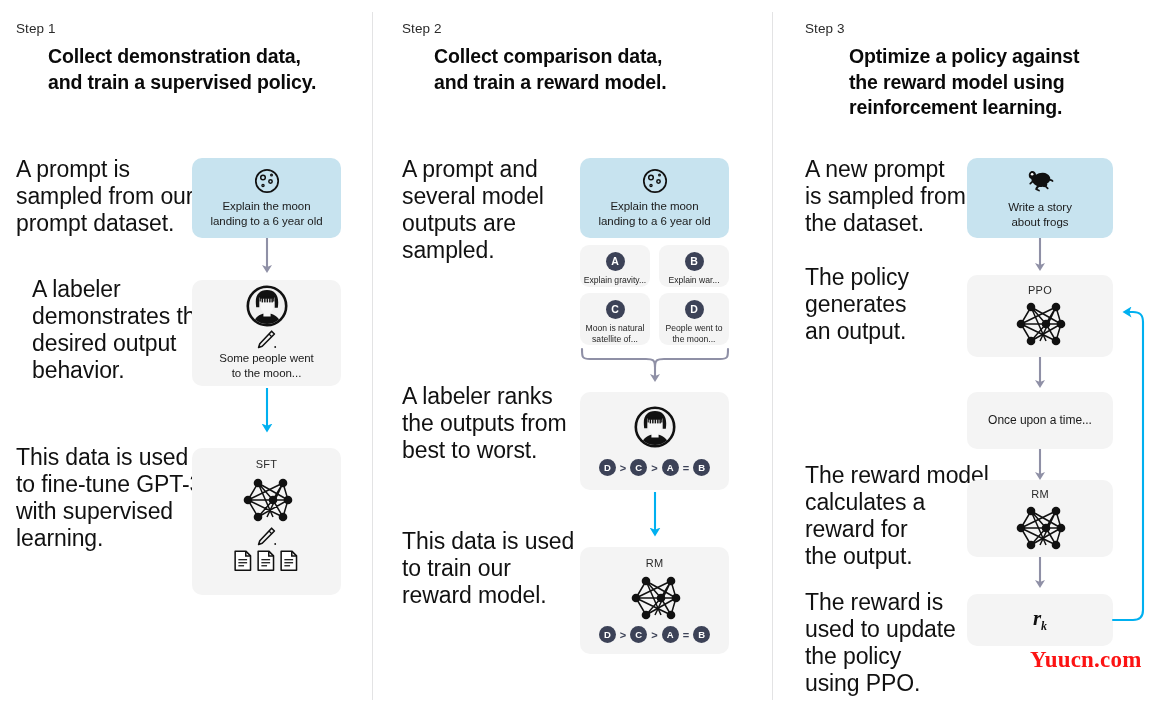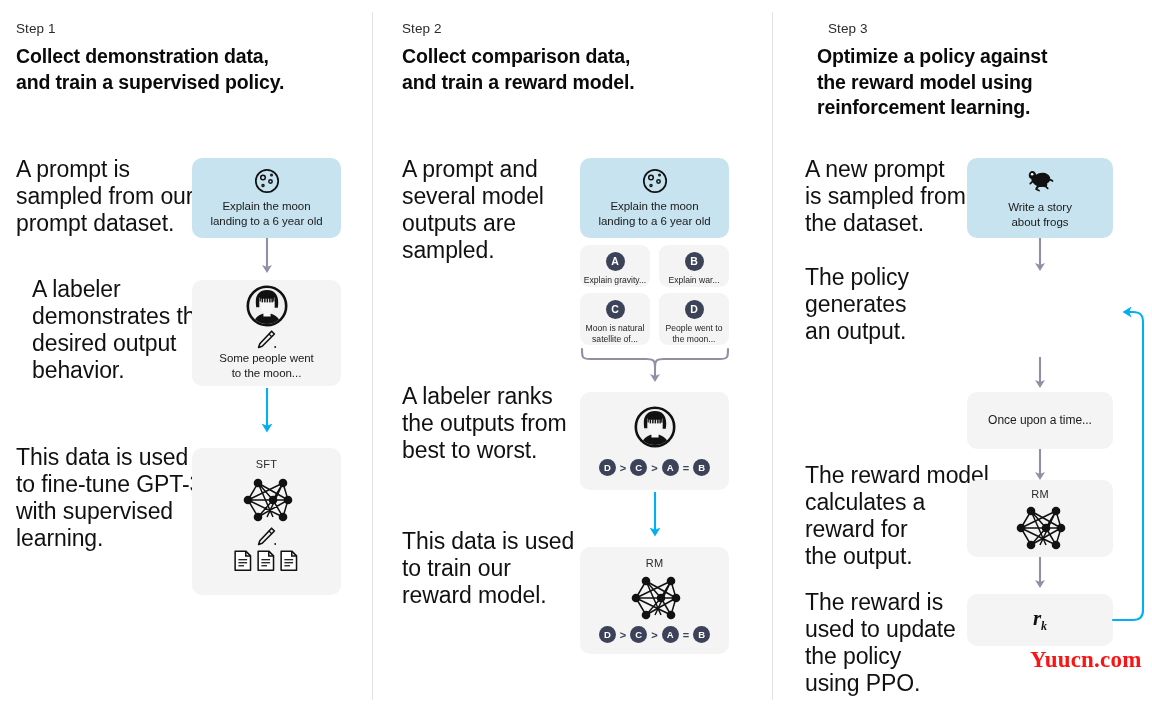--- a/index.html
+++ b/index.html
@@ -18,21 +18,21 @@
   .col1{left:0;width:372px;}
   .col2{left:373px;width:399px;}
   .col3{left:773px;width:379px;}
 
   .step-label{
     position:absolute;font-size:13.5px;color:#2b2b2b;letter-spacing:.1px;
     font-weight:400;
   }
   .step-title{
     position:absolute;font-size:19.5px;font-weight:700;line-height:25.5px;
-    color:#0a0a0a;letter-spacing:-.15px;white-space:pre-line;
+    color:#0a0a0a;letter-spacing:-.15px;white-space:pre-line;margin-left:32px;
   }
 
   .para{
     position:absolute;font-size:23px;line-height:27px;color:#111;
     white-space:pre-line;letter-spacing:-.1px;font-weight:400;
   }
 
   
   .box{position:absolute;border-radius:10px;box-sizing:border-box;
        display:flex;flex-direction:column;align-items:center;justify-content:center;}
@@ -299,21 +299,21 @@
         <span class="op">&gt;</span>
         <span class="pill">A</span>
         <span class="op">=</span>
         <span class="pill">B</span>
       </div>
     </div>
   </div>
 
   <div class="col col3">
 
-    <div class="step-label" style="left:32px;top:21px;margin-left:23px;">Step 3</div>
+    <div class="step-label" style="left:32px;top:21px;">Step 3</div>
     <div class="step-title" style="left:44px;top:44px;">Optimize a policy against
 the reward model using
 reinforcement learning.</div>
 
     <div class="para" style="left:32px;top:156px;width:170px;">A new prompt
 is sampled from
 the dataset.</div>
     <div class="para" style="left:32px;top:264px;width:170px;">The policy
 generates
 an output.</div>
@@ -331,20 +331,26 @@
         <use href="#frog" transform="translate(0,0) scale(0.88)"></use>
       </svg>
       <div class="box-text">Write a story
 about frogs</div>
     </div>
 
     <svg style="position:absolute;left:258px;top:238px;" width="18" height="40">
       <line x1="9" y1="0" x2="9" y2="29" stroke="#8f90a6" stroke-width="2.1" marker-end="url(#ah-grey)"></line>
     </svg>
 
+    <div class="box grey" style="left:194px;top:275px;width:146px;height:82px;justify-content:flex-start;padding-top:9px;">
+      <div class="box-cap">PPO</div>
+      <svg width="50" height="52" style="margin-top:1px;">
+          <use href="#nnet" transform="translate(3,2)"></use>
+        </svg>
+    </div>
 
     <svg style="position:absolute;left:258px;top:357px;" width="18" height="38">
       <line x1="9" y1="0" x2="9" y2="27" stroke="#8f90a6" stroke-width="2.1" marker-end="url(#ah-grey)"></line>
     </svg>
 
     <div class="box grey" style="left:194px;top:392px;width:146px;height:57px;">
       <div class="box-text" style="font-size:12px;">Once upon a time...</div>
     </div>
 
     <svg style="position:absolute;left:258px;top:449px;" width="18" height="38">

